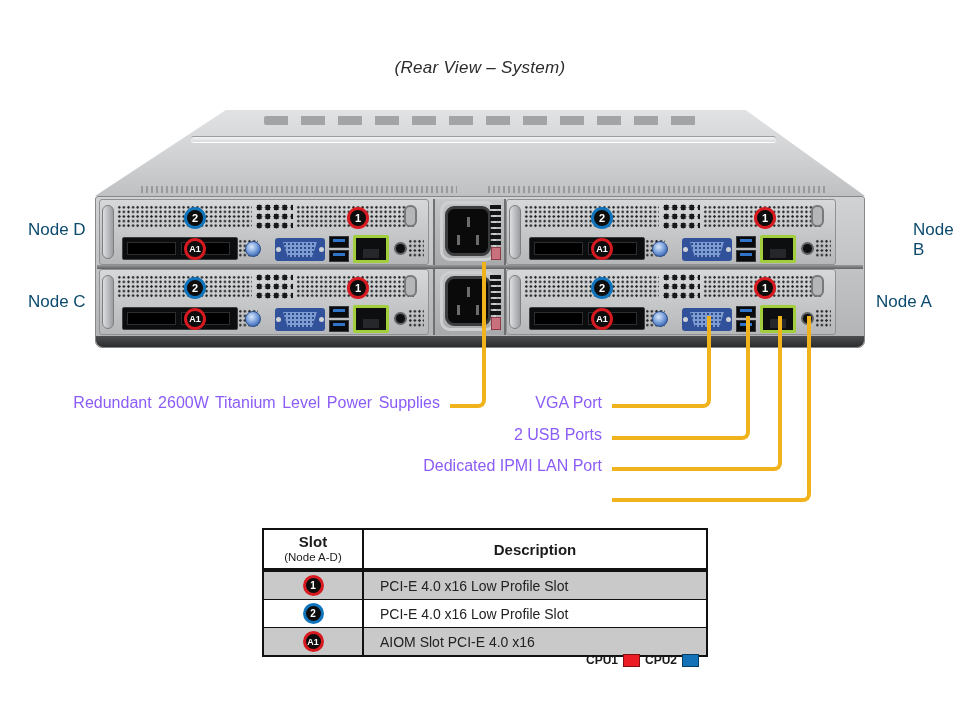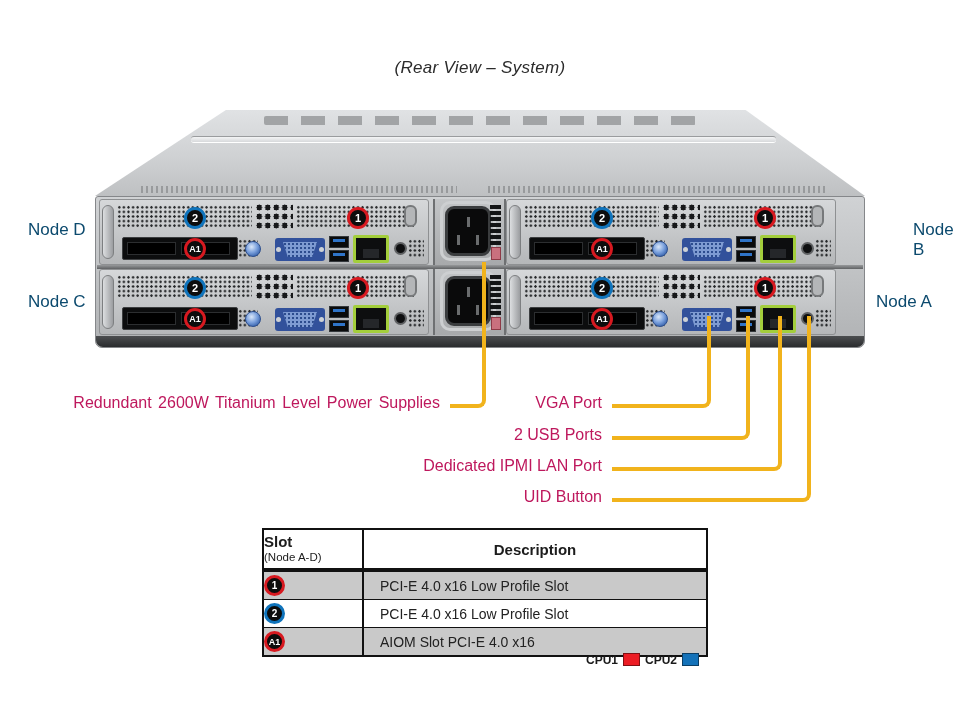--- a/index.html
+++ b/index.html
@@ -101,48 +101,48 @@
   .nl-b{left:876px;top:220px;margin-left:37px;}.nl-a{left:876px;top:292px;}
 
   
   .callout-line{position:absolute;border-right:4px solid #f1b31c;border-bottom:4px solid #f1b31c;
                 border-bottom-right-radius:8px;}
   .cl-psu{left:450px;top:262px;width:32px;height:142px;}
   .cl-vga{left:612px;top:316px;width:95px;height:88px;}
   .cl-usb{left:612px;top:316px;width:134px;height:120px;}
   .cl-lan{left:612px;top:316px;width:166px;height:151px;}
   .cl-uid{left:612px;top:316px;width:195px;height:182px;}
-  .callout-label{position:absolute;font-size:16px;color:#be185d;text-align:right;}
+  .callout-label{position:absolute;font-size:16px;color:#8b5cf6;text-align:right;}
   .lb-psu{left:40px;top:394px;width:400px;word-spacing:2px;}
   .lb-vga{left:380px;top:394px;width:222px;}
   .lb-usb{left:380px;top:426px;width:222px;}
   .lb-ipmi{left:380px;top:457px;width:222px;}
   .lb-uid{left:380px;top:488px;width:222px;}
 
   
   .slot-table{position:absolute;left:262px;top:528px;width:446px;box-sizing:border-box;
               border:2px solid #111;background:#ffffff;}
   .st-header{display:flex;height:38px;border-bottom:3px solid #111;}
   .st-col1{width:100px;box-sizing:border-box;border-right:2px solid #111;display:flex;flex-direction:column;
-           justify-content:center;flex-shrink:0;}
+           align-items:center;justify-content:center;flex-shrink:0;}
   .st-col2{flex:1;display:flex;align-items:center;justify-content:center;}
   .st-slot{font-size:15px;font-weight:bold;line-height:1.1;}
   .st-slot-sub{font-size:11.5px;line-height:1.1;}
   .st-desc-h{font-size:15px;font-weight:bold;}
   .st-row{display:flex;height:27px;border-top:1.5px solid #111;}
   .st-row.shaded{background:#c9c9c9;}
   .st-row .st-col1{border-right:2px solid #111;}
   .st-row-desc{flex:1;display:flex;align-items:center;padding-left:16px;font-size:14px;color:#222;}
   .tbadge{width:21px;height:21px;border-radius:50%;background:#0c0c0c;color:#fff;display:flex;align-items:center;
           justify-content:center;font-weight:bold;font-size:10px;box-sizing:border-box;}
   .tbadge.red{border:3px solid #d71920;}
   .tbadge.blue{border:3px solid #1074bc;}
 
   
-  .legend{position:absolute;left:586px;top:653px;display:flex;align-items:flex-start;gap:5px;
+  .legend{position:absolute;left:586px;top:653px;display:flex;align-items:flex-end;gap:5px;
           font-size:12px;font-weight:bold;color:#1a1a1a;}
   .swatch{width:17px;height:13px;border:1px solid rgba(0,0,0,.45);box-sizing:border-box;}
   .swatch.red{background:#ec1c24;}
   .swatch.blue{background:#1472b9;}
 </style>
 </head>
 <body>
 
 <div class="canvas">
 
@@ -332,21 +332,20 @@
   <div class="callout-line cl-psu"></div>
   <div class="callout-line cl-vga"></div>
   <div class="callout-line cl-usb"></div>
   <div class="callout-line cl-lan"></div>
   <div class="callout-line cl-uid"></div>
 
   <div class="callout-label lb-psu">Redundant 2600W Titanium Level Power Supplies</div>
   <div class="callout-label lb-vga">VGA Port</div>
   <div class="callout-label lb-usb">2 USB Ports</div>
   <div class="callout-label lb-ipmi">Dedicated IPMI LAN Port</div>
-  <div class="callout-label lb-uid">UID Button</div>
 
   <div class="slot-table">
     <div class="st-header">
       <div class="st-col1">
         <div class="st-slot">Slot</div>
         <div class="st-slot-sub">(Node A-D)</div>
       </div>
       <div class="st-col2">
         <div class="st-desc-h">Description</div>
       </div>

